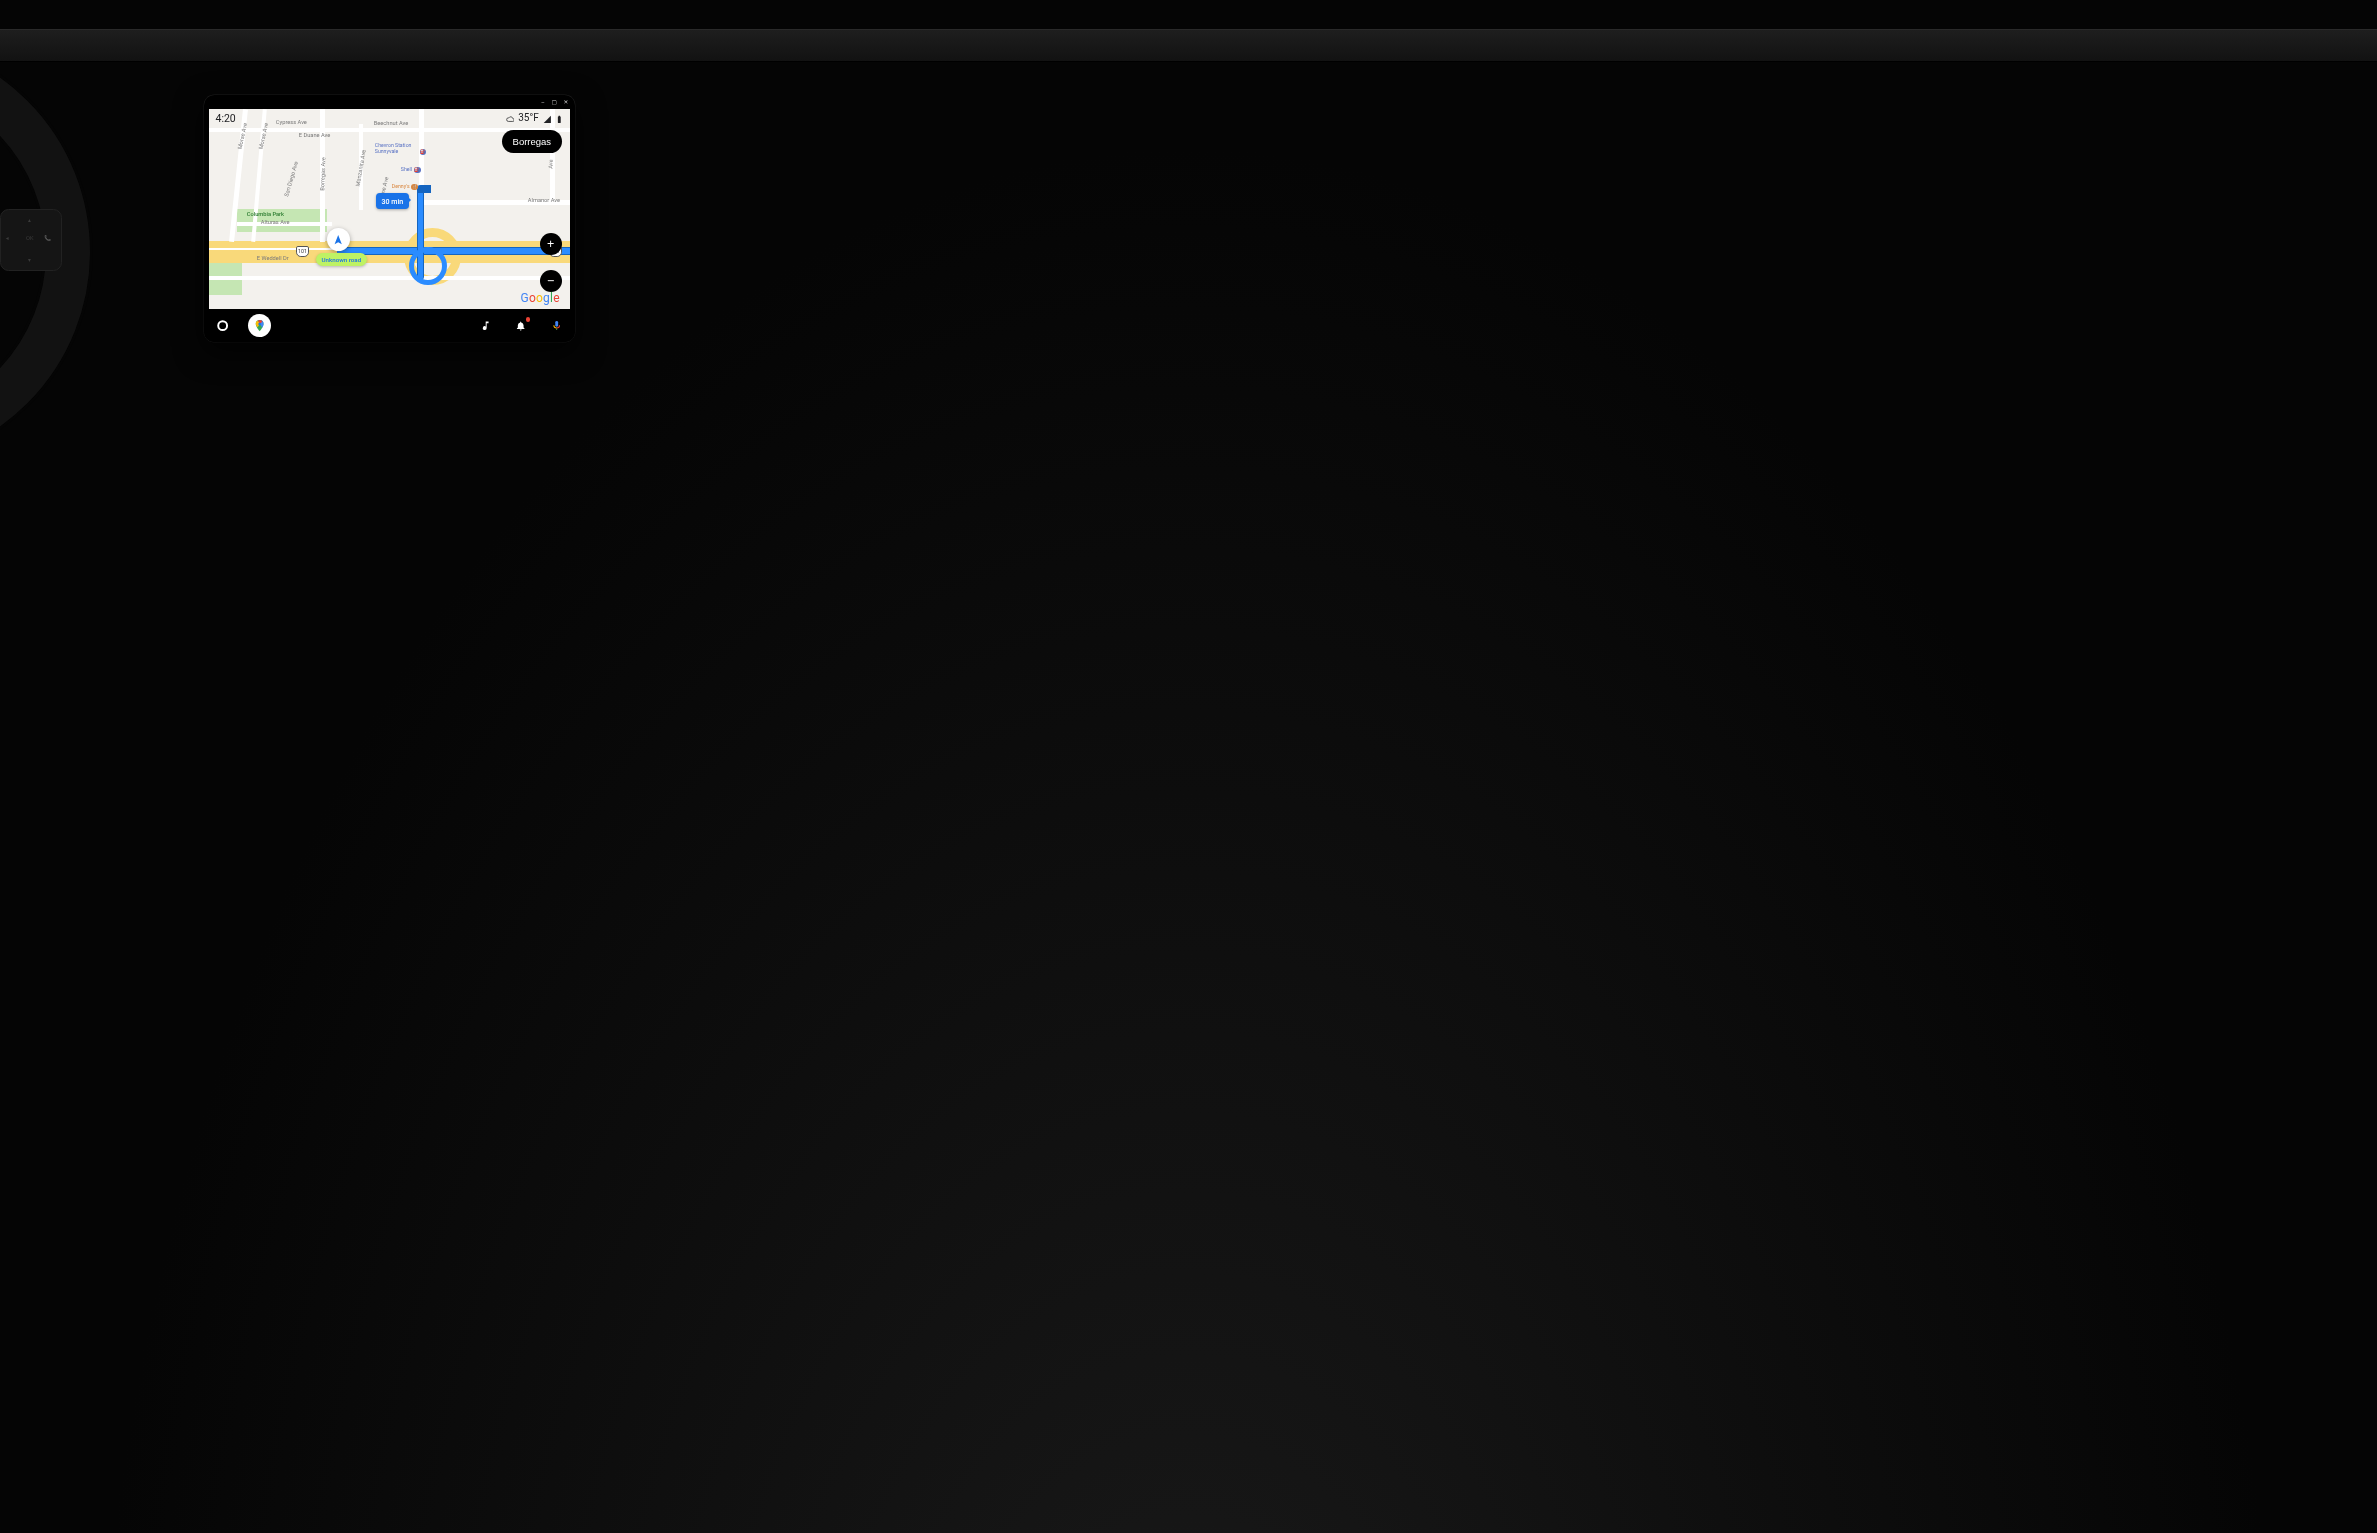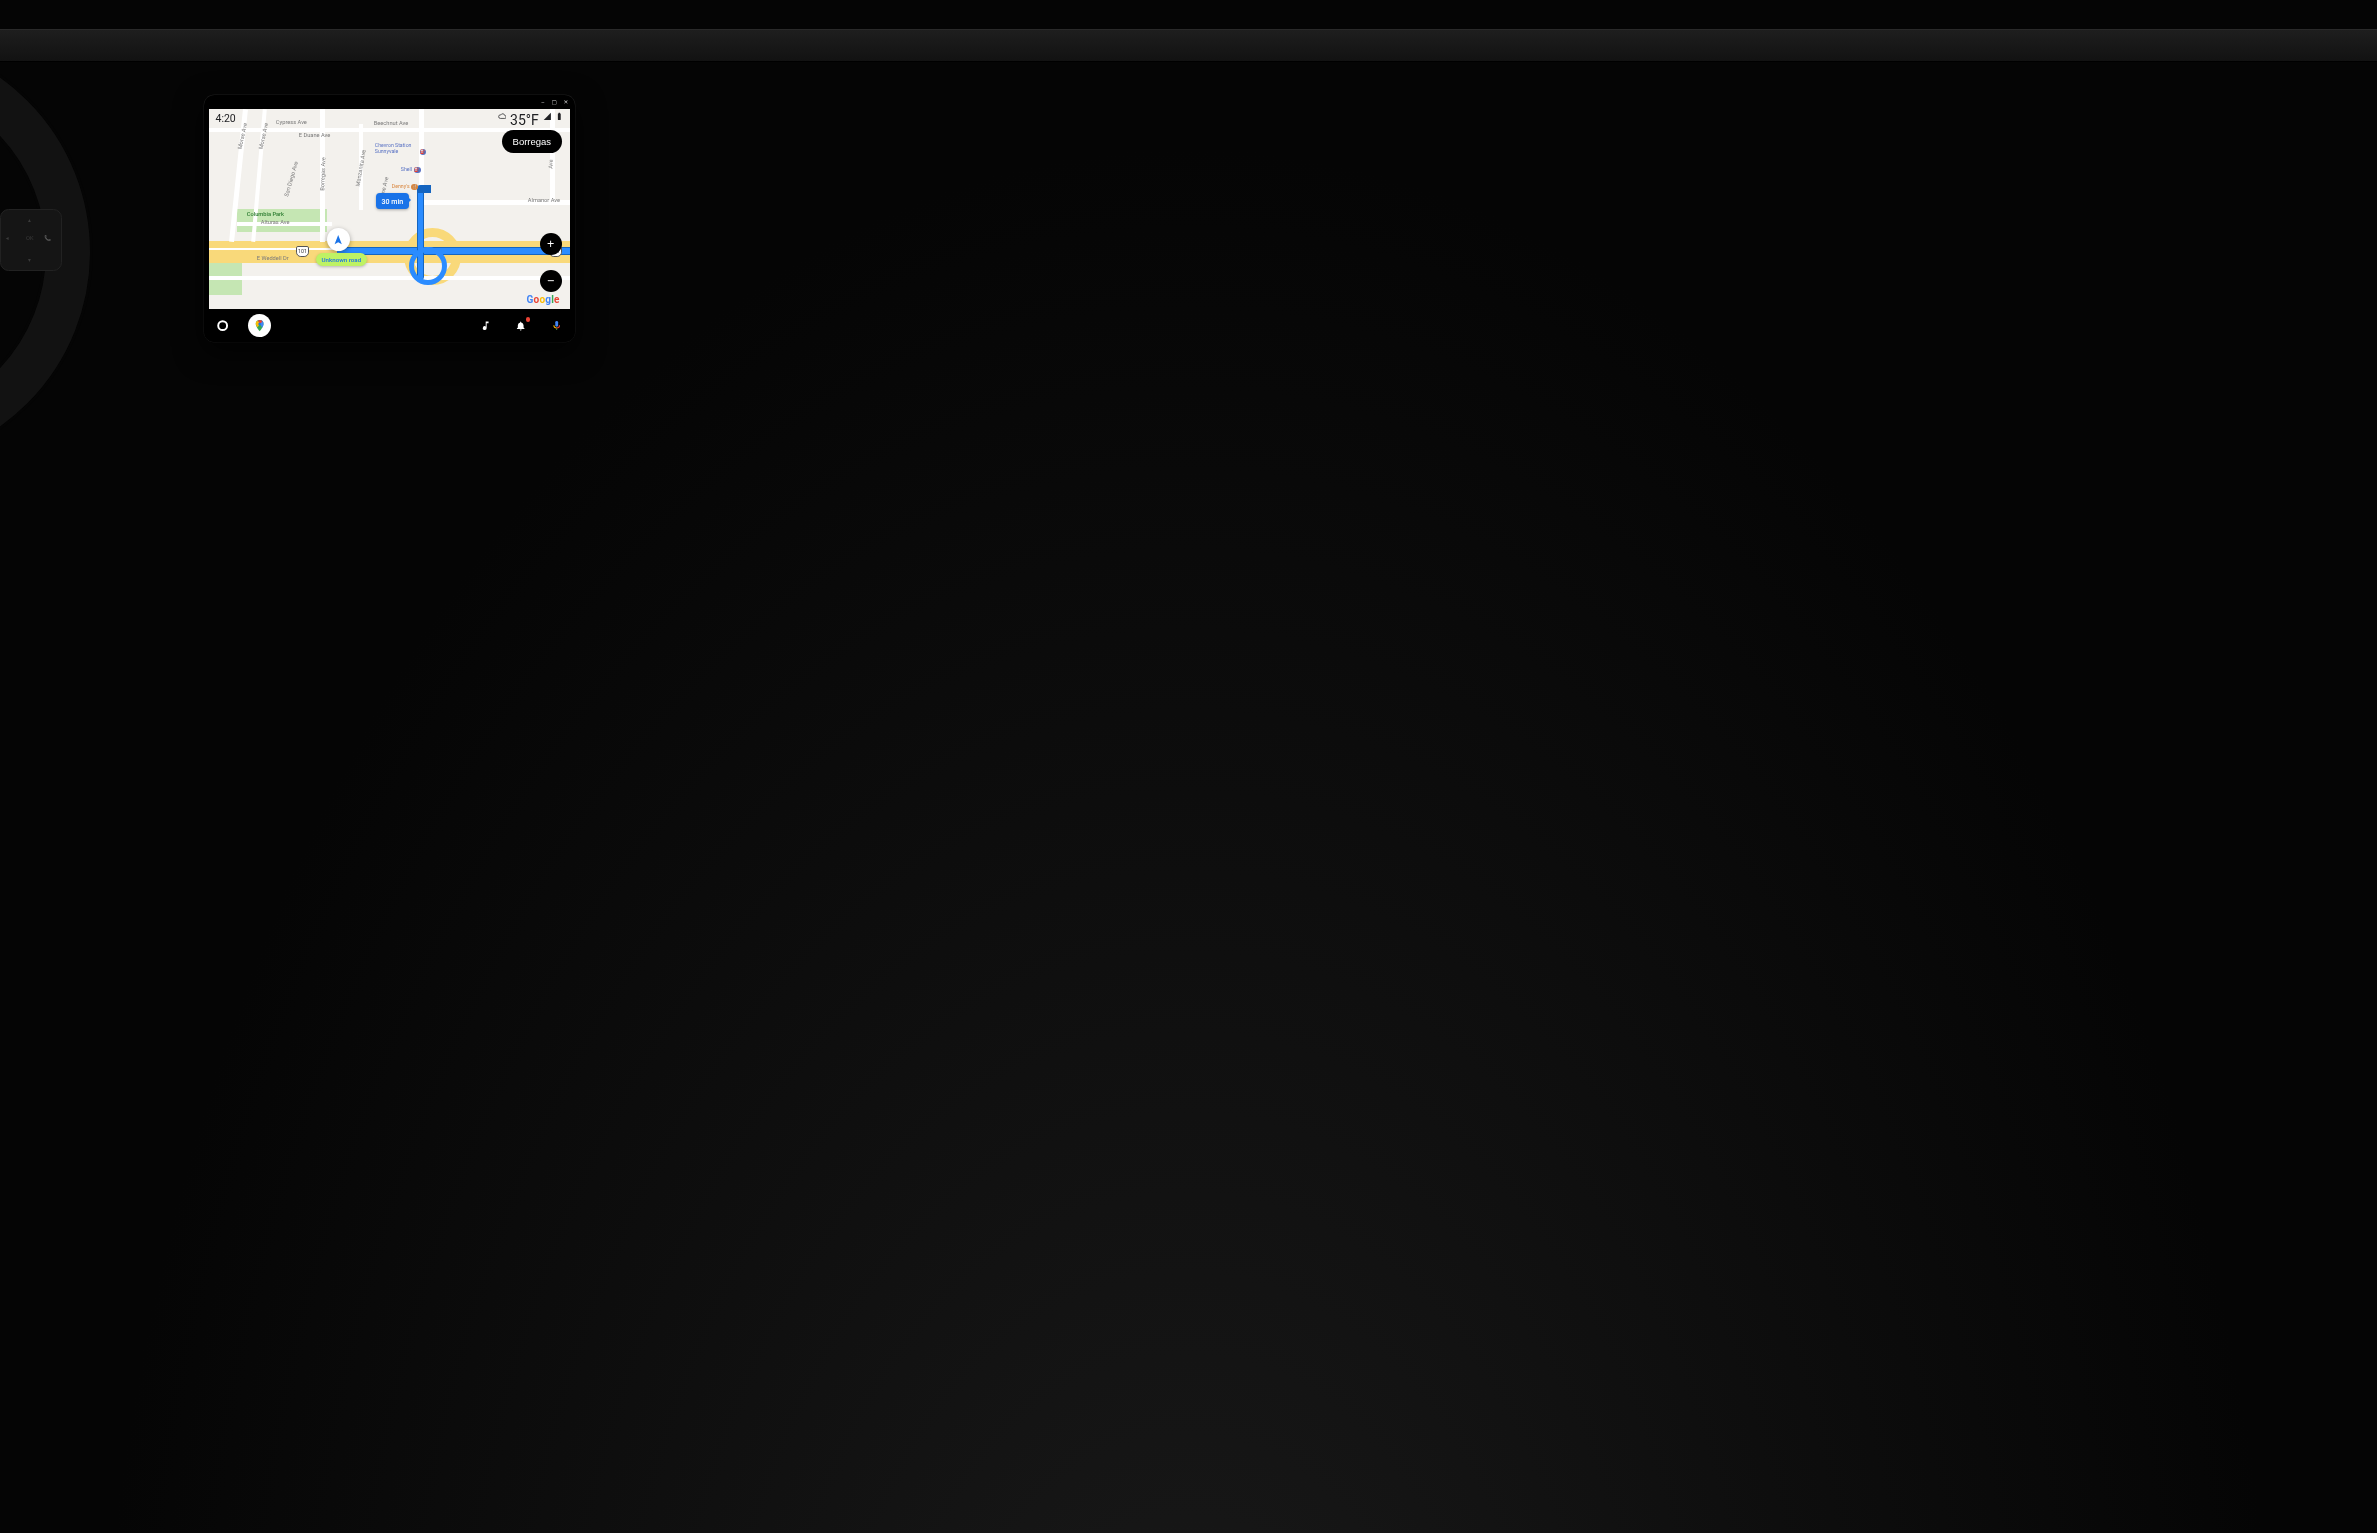--- a/index.html
+++ b/index.html
@@ -66,22 +66,22 @@
     overflow: hidden;
   }
 
   
   .status-left {
     position: absolute; top: 2.9px; left: 6.7px;
     font-size: 10.5px; color: #202124;
   }
   .status-right {
     position: absolute; top: 2.9px; right: 6.7px;
-    display: flex; align-items: flex-start; gap: 3.8px;
-    font-size: 14px; color: #202124;
+    display: flex; align-items: flex-end; gap: 3.8px;
+    font-size: 10px; color: #202124;
   }
   .status-right svg { width: 8.6px; height: 8.6px; }
 
   .recenter-btn {
     position: absolute; top: 21px; right: 8.6px;
     background: #000; color: #fff;
     border-radius: 475px;
     padding: 5.7px 10.5px;
     font-size: 9.5px;
     border: none;
@@ -153,21 +153,21 @@
 
   .road-chip {
     position: absolute; background: #bef264;
     border-radius: 475px; padding: 2.4px 5.7px;
     font-size: 6.2px; color: #1a73e8; font-weight: 500;
     box-shadow: 0 1px 2.9px rgba(0,0,0,.25);
   }
 
   .gbrand {
     position: absolute; right: 10.5px; bottom: 3.8px;
-    font-size: 10px; font-weight: 700; letter-spacing: 0.2px;
+    font-size: 12px; font-weight: 400; letter-spacing: 0.2px;
   }
   .gbrand span:nth-child(1){color:#4285F4}
   .gbrand span:nth-child(2){color:#EA4335}
   .gbrand span:nth-child(3){color:#FBBC05}
   .gbrand span:nth-child(4){color:#4285F4}
   .gbrand span:nth-child(5){color:#34A853}
   .gbrand span:nth-child(6){color:#EA4335}
 
   
   .navbar {

